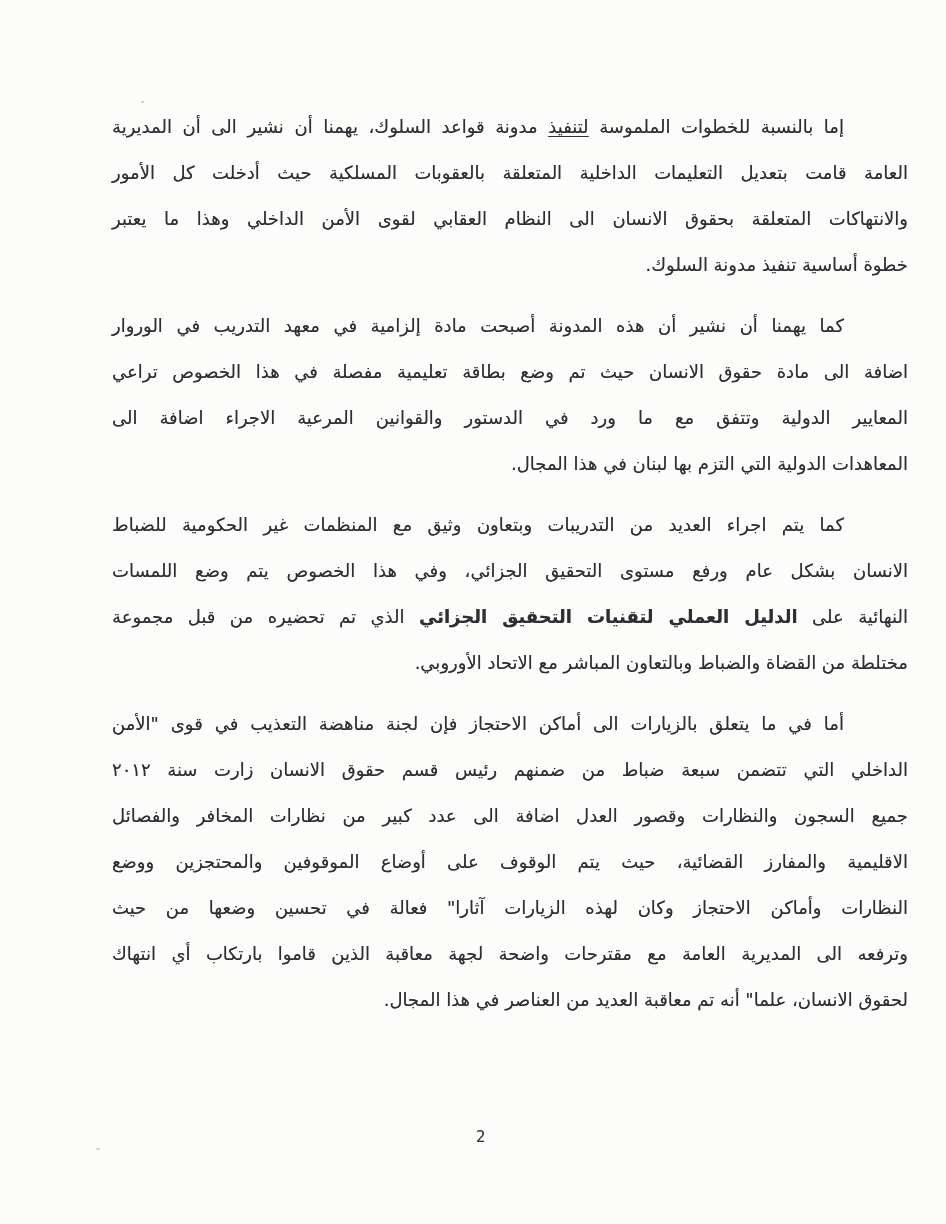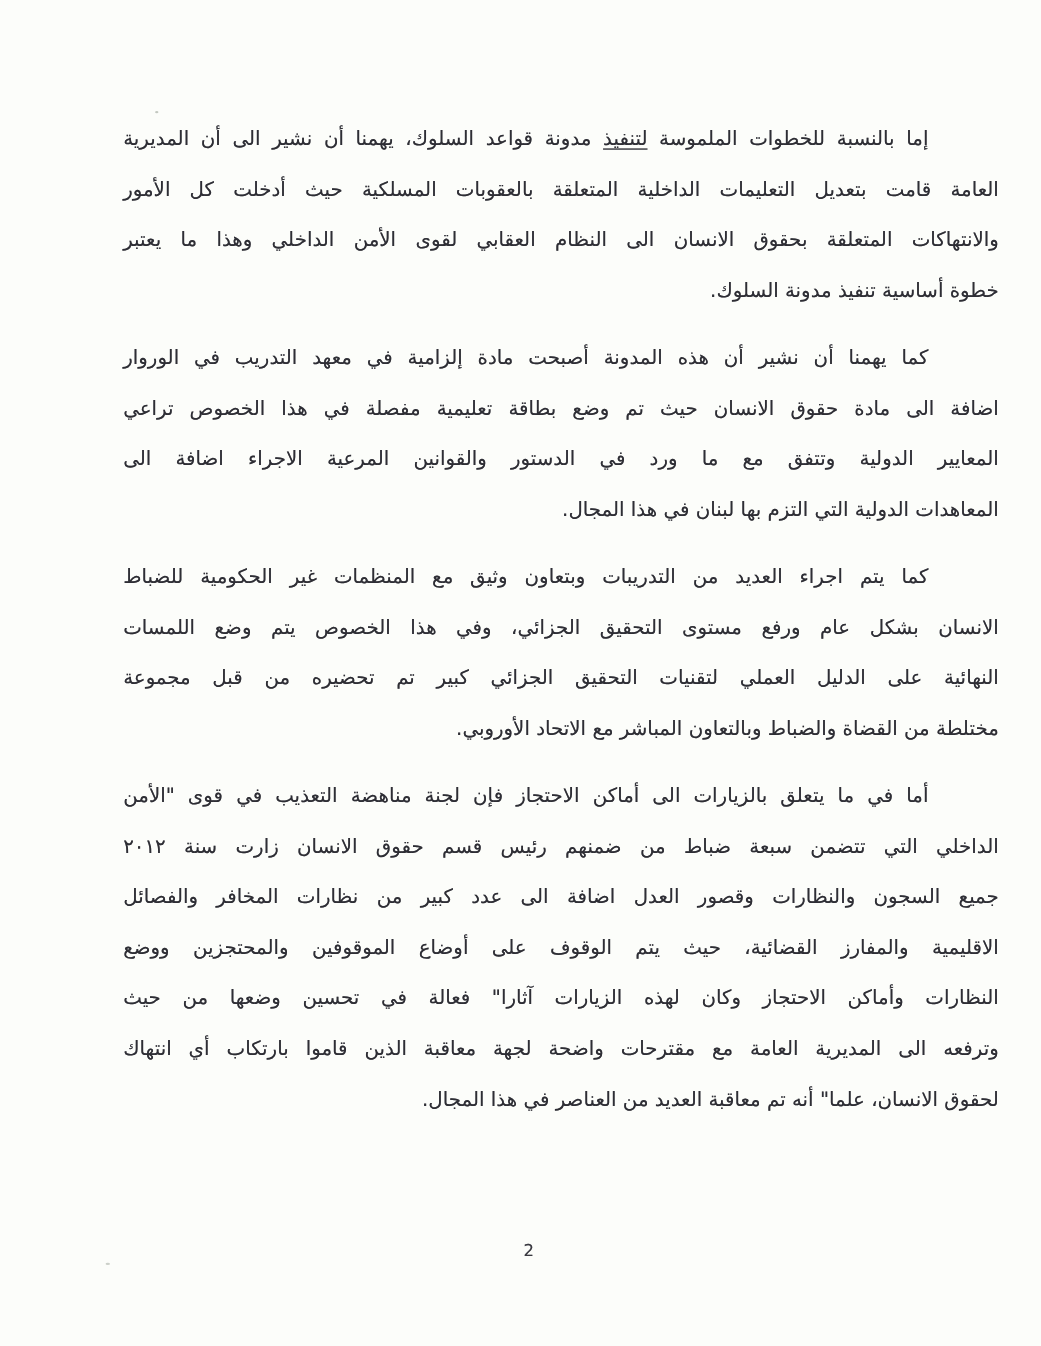--- a/index.html
+++ b/index.html
@@ -41,21 +41,21 @@
   }
   .line.last {
     text-align: center;
     text-align-last: right;
   }
   .u-seg {
     text-decoration: underline;
     text-underline-offset: 3px;
   }
   .b-seg {
-    font-weight: normal;
+    font-weight: bold;
     margin-top: 20px;
   }
   .page-number {
     position: absolute;
     top: 1128px;
     left: 476px;
     font-size: 15px;
     color: #3a3a41;
     text-shadow: 0 0 0.5px rgba(58, 58, 65, 0.5);
   }
@@ -89,21 +89,21 @@
       <div class="line first">كما يهمنا أن نشير أن هذه المدونة أصبحت مادة إلزامية في معهد التدريب في الوروار</div>
       <div class="line">اضافة الى مادة حقوق الانسان حيث تم وضع بطاقة تعليمية مفصلة في هذا الخصوص تراعي</div>
       <div class="line">المعايير الدولية وتتفق مع ما ورد في الدستور والقوانين المرعية الاجراء اضافة الى</div>
       <div class="line last">المعاهدات الدولية التي التزم بها لبنان في هذا المجال.</div>
     </div>
 
     <div class="para">
       <div class="line first">كما يتم اجراء العديد من التدريبات وبتعاون وثيق مع المنظمات غير الحكومية للضباط</div>
       <div class="line">الانسان بشكل عام ورفع مستوى التحقيق الجزائي، وفي هذا الخصوص يتم وضع اللمسات</div>
       <div class="line">
-        <span>النهائية على </span><span class="b-seg">الدليل العملي لتقنيات التحقيق الجزائي</span><span> كبير تم تحضيره من قبل مجموعة</span>
+        <span>النهائية على </span><span class="b-seg">الدليل العملي لتقنيات التحقيق الجزائي</span><span> الذي تم تحضيره من قبل مجموعة</span>
       </div>
       <div class="line last">مختلطة من القضاة والضباط وبالتعاون المباشر مع الاتحاد الأوروبي.</div>
     </div>
 
     <div class="para">
       <div class="line first">أما في ما يتعلق بالزيارات الى أماكن الاحتجاز فإن لجنة مناهضة التعذيب في قوى "الأمن</div>
       <div class="line">الداخلي التي تتضمن سبعة ضباط من ضمنهم رئيس قسم حقوق الانسان زارت سنة ٢٠١٢</div>
       <div class="line">جميع السجون والنظارات وقصور العدل اضافة الى عدد كبير من نظارات المخافر والفصائل</div>
       <div class="line">الاقليمية والمفارز القضائية، حيث يتم الوقوف على أوضاع الموقوفين والمحتجزين ووضع</div>
       <div class="line">النظارات وأماكن الاحتجاز وكان لهذه الزيارات آثارا" فعالة في تحسين وضعها من حيث</div>

